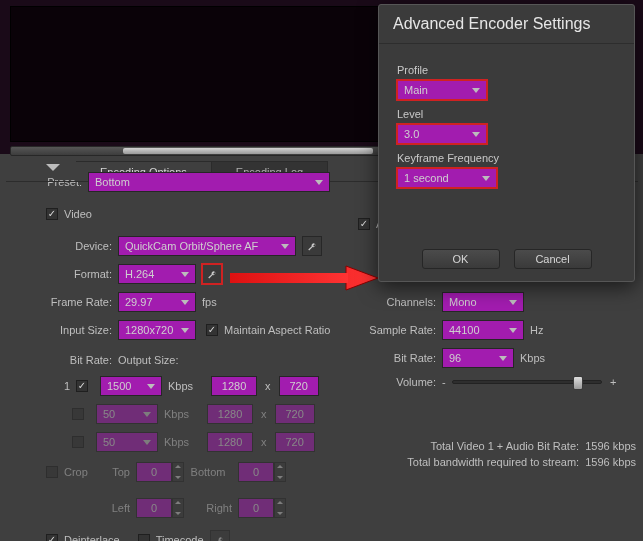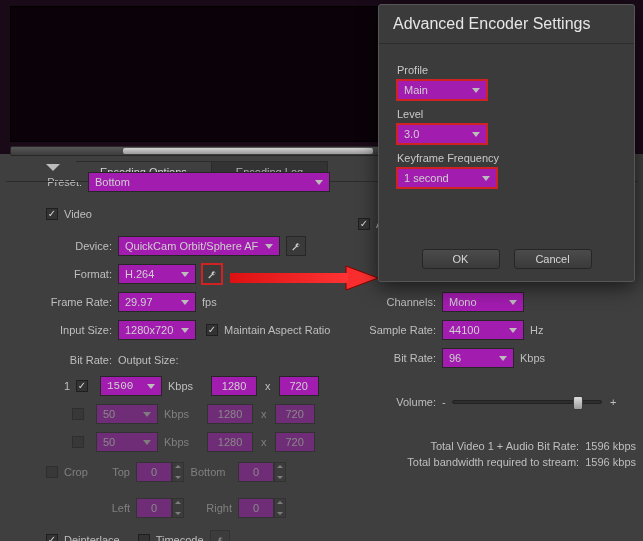--- a/index.html
+++ b/index.html
@@ -62,21 +62,21 @@
   </div>
 
   <div class="row" style="margin:8px 0 0 40px;">
     <div class="chk checked"></div>
     <span>Video</span>
   </div>
 
   <div style="position:absolute; left:0; top:74px; width:354px;">
     <div class="row">
       <div class="lbl" style="width:106px;">Device:</div>
-      <div class="field dd" style="width:162px;">QuickCam Orbit/Sphere AF</div>
+      <div class="field dd" style="width:178px;">QuickCam Orbit/Sphere AF</div>
       <div style="width:6px;"></div>
       <div class="wrench-btn">
           <svg viewBox="0 0 24 24" fill="#c8c8c8">
             <path d="M22 12.6l-4.2 4.2-2.3-2.3 4.2-4.2c-1.6-2-4.5-2.2-6.4-.3-1.4 1.4-1.8 3.4-1.1 5.2l-8 8 2.1 2.1 8-8c1.8.7 3.8.3 5.2-1.1 1.9-1.9 1.7-4.8.5-6.4z" transform="scale(.8) translate(1 -1)"></path>
           </svg>
         </div>
     </div>
     <div class="row" style="margin-top:4px;">
       <div class="lbl" style="width:106px;">Format:</div>
       <div class="field dd" style="width:78px;">H.264</div>
@@ -102,21 +102,21 @@
 
     <div class="row" style="margin-top:6px;">
       <div class="lbl" style="width:106px;">Bit Rate:</div>
       <div style="width:106px;">Output Size:</div>
     </div>
 
     <div class="row" style="margin-top:2px;">
       <div class="lbl" style="width:64px;">1</div>
       <div class="chk checked"></div>
       <div style="width:6px;"></div>
-      <div class="field dd" style="width:62px;font-family:Liberation Mono, monospace;">1500</div>
+      <div class="field dd" style="width:62px;">1500</div>
       <span class="unit">Kbps</span>
       <div style="width:18px;"></div>
       <div class="num" style="width:46px;">1280</div>
       <span style="margin:0 8px;">x</span>
       <div class="num" style="width:40px;">720</div>
     </div>
     <div class="row disabled" style="margin-top:4px;">
       <div style="width:66px;"></div>
       <div class="chk"></div>
       <div style="width:6px;"></div>
@@ -202,21 +202,21 @@
     <div class="row" style="margin-top:4px;">
       <div class="lbl" style="width:78px;">Sample Rate:</div>
       <div class="field dd" style="width:82px;">44100</div>
       <span class="unit">Hz</span>
     </div>
     <div class="row" style="margin-top:4px;">
       <div class="lbl" style="width:78px;">Bit Rate:</div>
       <div class="field dd" style="width:72px;">96</div>
       <span class="unit">Kbps</span>
     </div>
-    <div class="row" style="margin-top:20px;">
+    <div class="row" style="margin-top:0;">
       <div class="lbl" style="width:78px;">Volume:</div>
       <span style="width:10px;">-</span>
       <div class="slider-track" style="width:150px;">
           <div class="slider-thumb" style="left:120px;"></div>
         </div>
       <span style="margin-left:8px;">+</span>
     </div>
   </div>
 
   <div style="position:absolute; left:350px; top:278px; width:280px; text-align:right; line-height:16px;">

